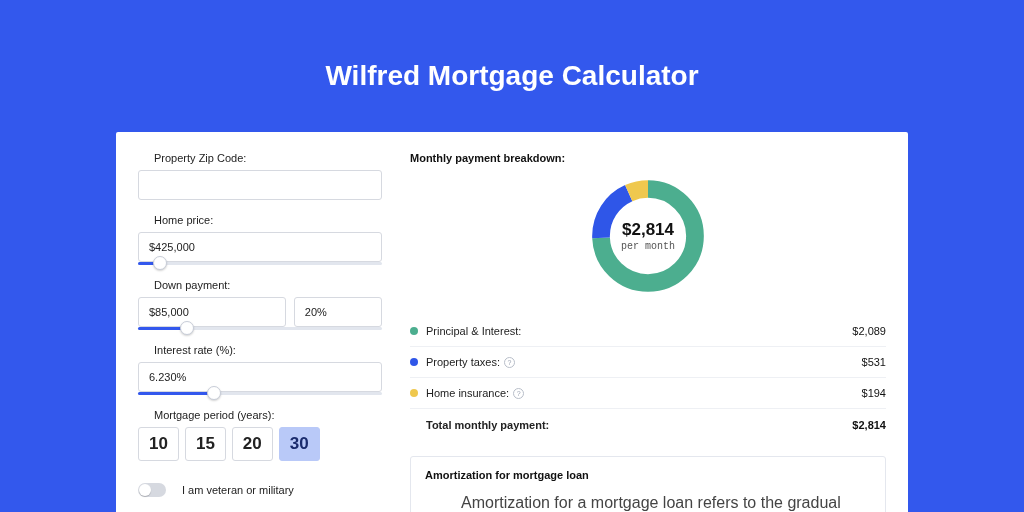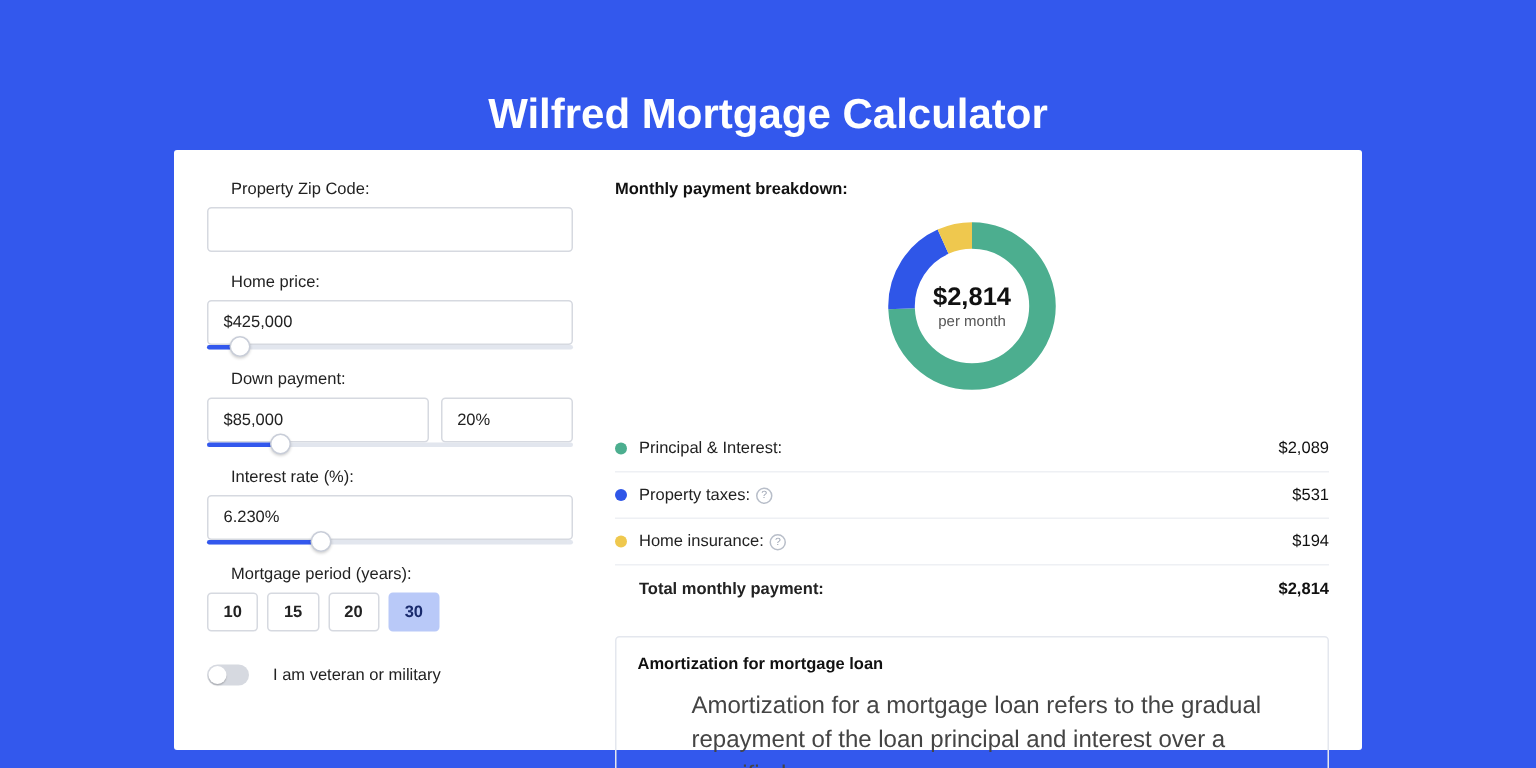--- a/index.html
+++ b/index.html
@@ -1,45 +1,45 @@
 <!DOCTYPE html>
 <html><head>
 <meta charset="utf-8">
 <style>
   * { box-sizing: border-box; margin: 0; padding: 0; }
   html, body { width: 1024px; height: 512px; overflow: hidden; font-family: -apple-system, BlinkMacSystemFont, "Segoe UI", Arial, sans-serif; }
   .backdrop { background: #3358ed; width: 1024px; height: 512px; position: relative; }
-  .page-title { color: #fff; font-weight: 700; font-size: 28px; text-align: center; padding-top: 60px; padding-bottom: 8px; }
+  .page-title { color: #fff; font-weight: 700; font-size: 28px; text-align: center; padding-top: 60px; padding-bottom: 40px; }
   .card { background: #fff; margin: 0 auto; width: 792px; height: 400px; border-radius: 2px; display: flex; padding: 20px 22px; gap: 28px; position: relative; }
   .col-left { width: 244px; }
   .col-right { flex: 1; }
   .field-label { font-size: 11px; color: #222; margin-bottom: 6px; padding-left: 16px; }
   .text-input { width: 100%; height: 30px; border: 1px solid #d6d9e0; border-radius: 3px; padding: 0 10px; font-size: 11px; color: #222; background: #fff; }
   .field { margin-bottom: 14px; }
   .slider-track { position: relative; height: 3px; background: #e2e6ee; margin-top: 0px; border-radius: 2px; }
   .slider-fill { position: absolute; left: 0; top: 0; height: 3px; background: #3358ed; border-radius: 2px; }
   .slider-thumb { position: absolute; top: -6px; width: 14px; height: 14px; background: #fff; border: 1px solid #c8cdd8; border-radius: 50%; box-shadow: 0 1px 2px rgba(0,0,0,0.18); }
   .dp-row { display: flex; gap: 8px; }
   .dp-row .text-input:first-child { flex: 1.9; }
   .dp-row .text-input:last-child { flex: 1; }
   .periods { display: flex; gap: 6px; margin-top: 4px; }
-  .period-btn { font-size: 11px; font-weight: 600; padding: 6px 10px; border: 1px solid #d6d9e0; border-radius: 3px; background: #fff; color: #222; cursor: pointer; }
+  .period-btn { font-size: 17px; font-weight: 600; padding: 6px 10px; border: 1px solid #d6d9e0; border-radius: 3px; background: #fff; color: #222; cursor: pointer; }
   .period-btn.selected { background: #b9c9f8; border-color: #b9c9f8; color: #1a2b6d; }
   .toggle-row { display: flex; align-items: center; gap: 16px; margin-top: 22px; }
   .toggle { width: 28px; height: 14px; border-radius: 9px; background: #d6d9e0; position: relative; }
   .toggle::after { content: ""; position: absolute; left: 1px; top: 1px; width: 12px; height: 12px; background: #fff; border-radius: 50%; box-shadow: 0 1px 1px rgba(0,0,0,0.2); }
   .toggle-label { font-size: 11px; color: #222; }
 
   .section-title { font-size: 11px; font-weight: 700; color: #111; margin-bottom: 10px; }
   .donut-wrap { display: flex; justify-content: center; margin: 6px 0 18px; }
   .donut { position: relative; width: 124px; height: 124px; }
   .donut svg { width: 124px; height: 124px; transform: rotate(-90deg); }
   .donut-center { position: absolute; inset: 0; display: flex; flex-direction: column; align-items: center; justify-content: center; }
   .donut-amount { font-size: 17px; font-weight: 800; color: #111; }
-  .donut-sub { font-size: 10px; color: #555; margin-top: 1px; }
+  .donut-sub { font-size: 10px; color: #555; margin-top: 1px; font-family: Liberation Mono, monospace; }
 
   .legend { }
   .legend-row { display: flex; align-items: center; height: 31px; border-bottom: 1px solid #eef0f4; font-size: 11px; }
   .legend-row.total { border-bottom: none; font-weight: 700; }
   .dot { width: 8px; height: 8px; border-radius: 50%; margin-right: 8px; }
   .legend-label { color: #222; flex: 1; display: flex; align-items: center; gap: 4px; }
   .legend-val { color: #111; }
   .help-icon { display: inline-flex; width: 11px; height: 11px; border-radius: 50%; border: 1px solid #b8bec9; color: #9aa2b1; font-size: 7px; align-items: center; justify-content: center; }
 
   .amort-box { margin-top: 16px; border: 1px solid #e4e7ee; border-radius: 3px; padding: 12px 14px; }

